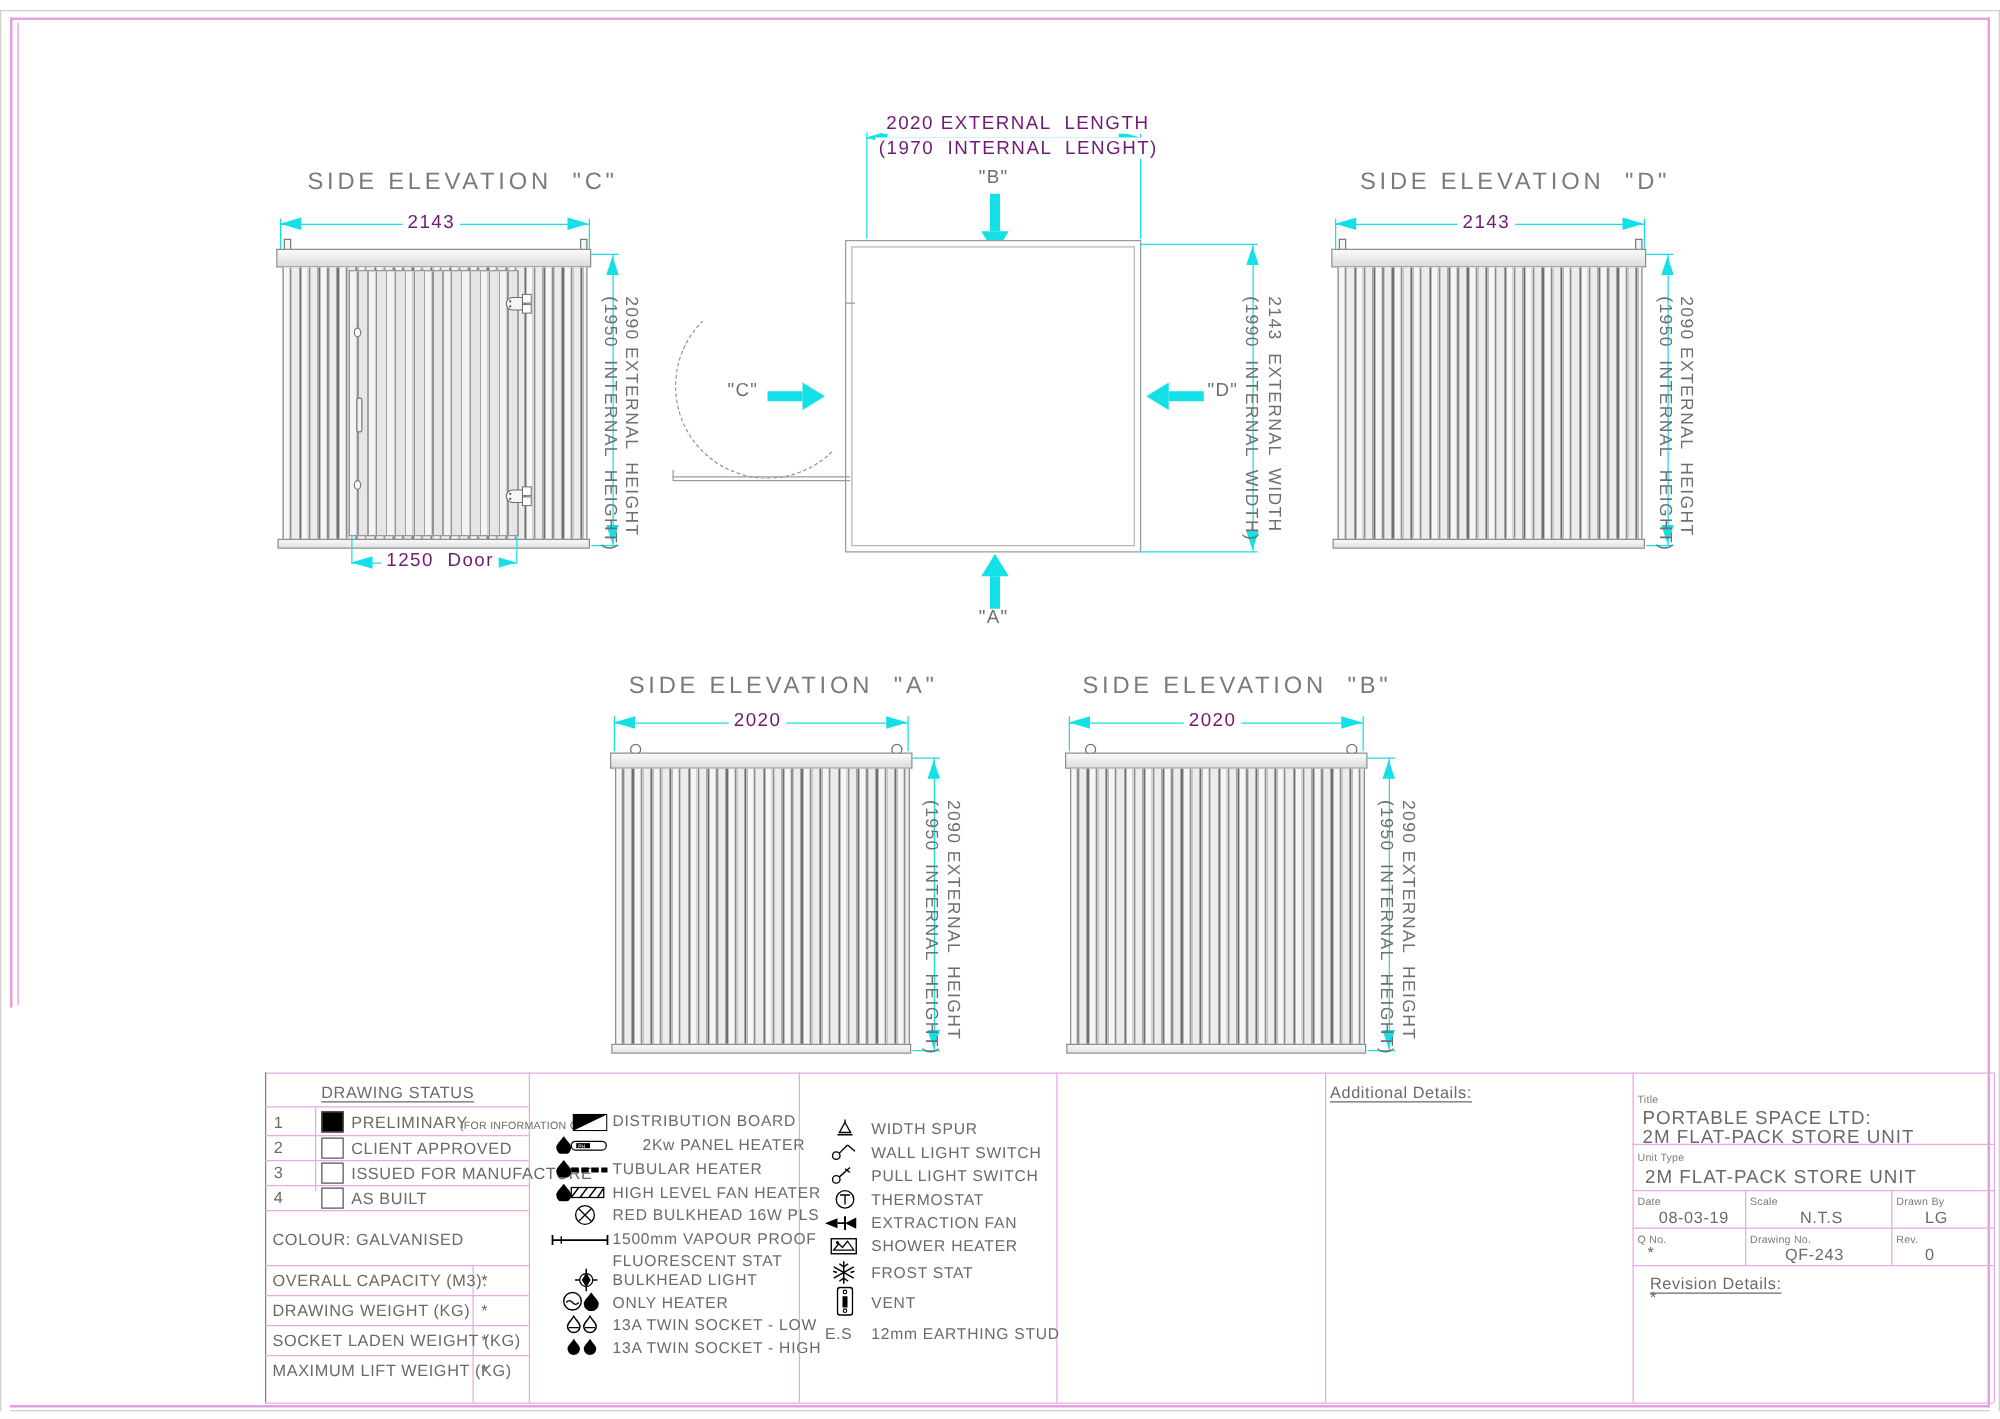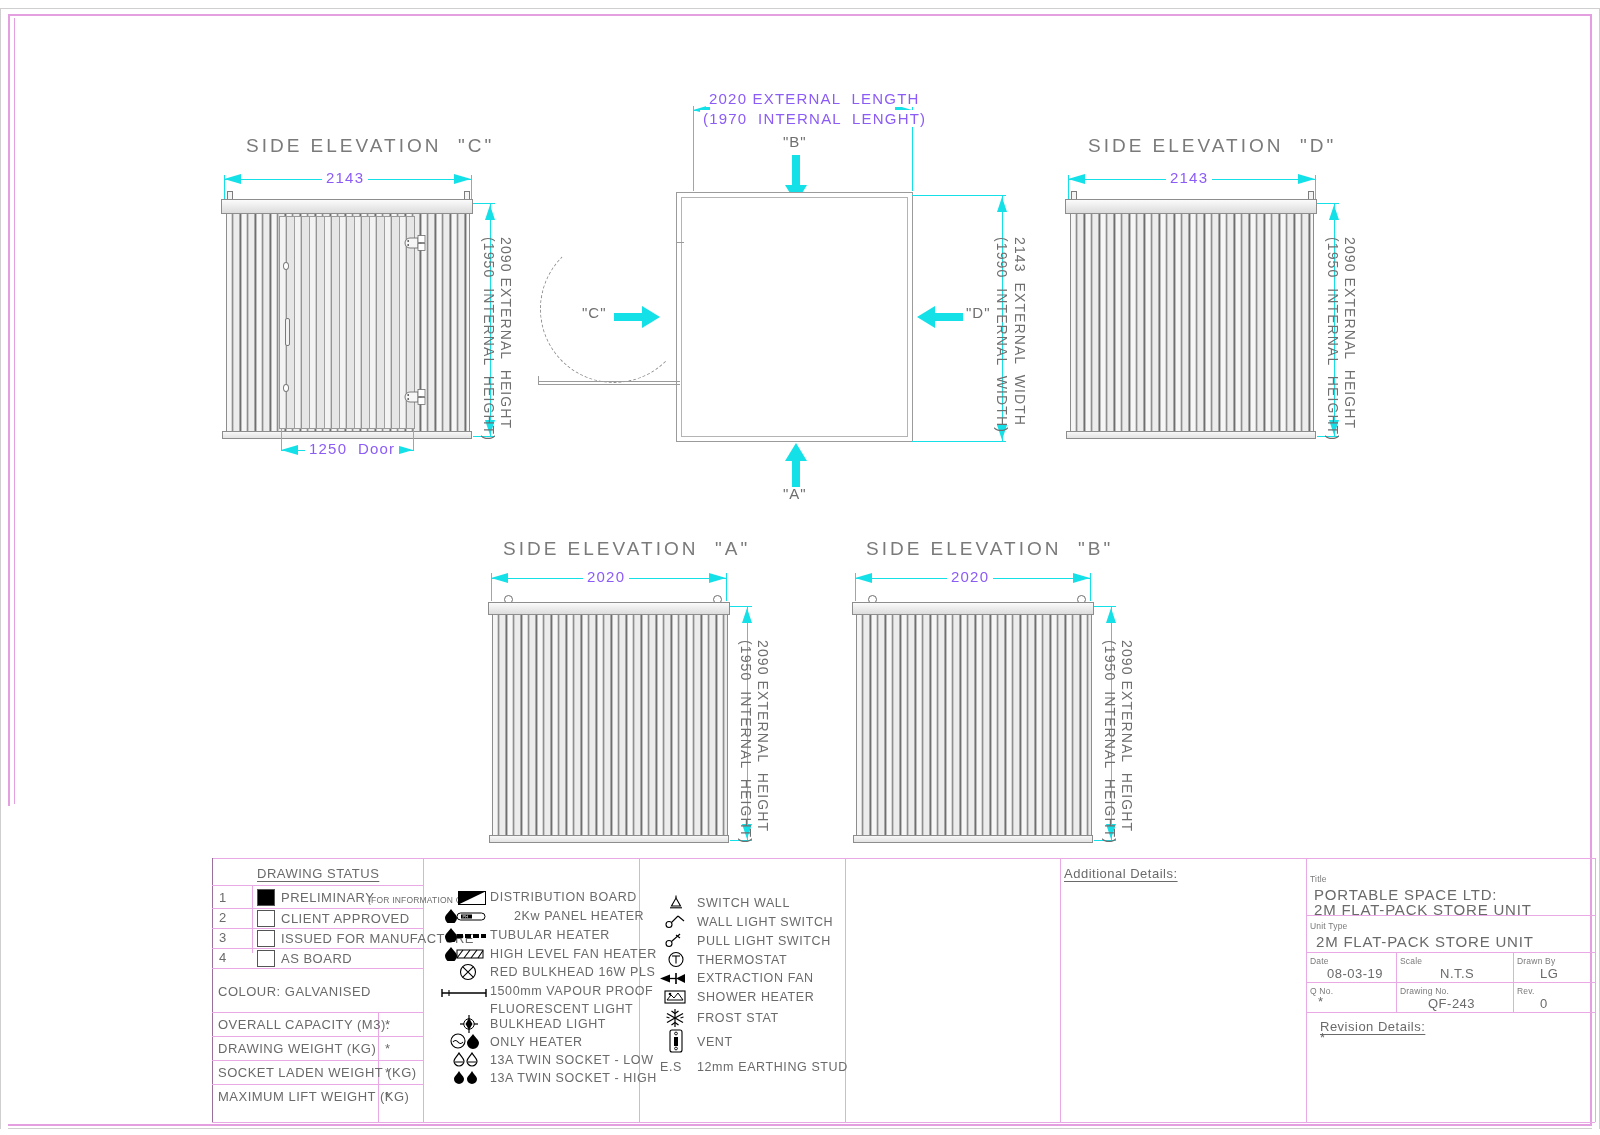--- a/index.html
+++ b/index.html
@@ -16,21 +16,21 @@
   .brd-outer-right{left:1590px;top:14px;width:2px;height:1112px;}
   .brd-outer-bottom{left:8px;top:1124px;width:1584px;height:2px;}
   .brd-outer-bottom2{left:8px;top:1128px;width:1584px;height:1px;background:#cfcfcf;}
   .brd-outer-top2{left:0px;top:8px;width:1600px;height:1px;background:#cfcfcf;}
   .brd-left-strip{left:0px;top:8px;width:1px;height:1121px;background:#cfcfcf;}
   .brd-right-strip{left:1599px;top:8px;width:1px;height:1121px;background:#cfcfcf;}
 
   
   .txt{position:absolute;color:#6f6f6f;white-space:pre;font-family:"Liberation Sans",sans-serif;}
   .ttl{font-size:19px;letter-spacing:3.0px;color:#7a7a7a;}
-  .dim{font-size:15px;letter-spacing:1.2px;color:#8b5cf6;}
+  .dim{font-size:15px;letter-spacing:1.2px;color:#701a75;}
   .dimv{font-size:14px;letter-spacing:1.1px;color:#6f6f6f;transform-origin:0 0;transform:rotate(90deg);}
   .mark{font-size:15px;letter-spacing:1px;color:#6f6f6f;}
   .lg{font-size:12.5px;letter-spacing:.6px;color:#6a6a6a;}
   .lgs{font-size:8.5px;letter-spacing:.2px;color:#6a6a6a;}
   .tb{font-size:13px;letter-spacing:.5px;color:#6a6a6a;}
   .tbs{font-size:8.5px;letter-spacing:.2px;color:#7a7a7a;}
   .tbbig{font-size:15px;letter-spacing:.8px;color:#6a6a6a;}
   .und{text-decoration:underline;text-underline-offset:3px;}
 
   
@@ -333,21 +333,21 @@
     <div class="txt tb" style="left:219px;top:910px;">2</div>
     <div class="chk" style="left:257px;top:910px;"></div>
     <div class="txt tb" style="left:281px;top:911px;">CLIENT APPROVED</div>
 
     <div class="txt tb" style="left:219px;top:930px;">3</div>
     <div class="chk" style="left:257px;top:930px;"></div>
     <div class="txt tb" style="left:281px;top:931px;">ISSUED FOR MANUFACTURE</div>
 
     <div class="txt tb" style="left:219px;top:950px;">4</div>
     <div class="chk" style="left:257px;top:950px;"></div>
-    <div class="txt tb" style="left:281px;top:951px;">AS BOARD</div>
+    <div class="txt tb" style="left:281px;top:951px;">AS BUILT</div>
 
     <div class="txt tb" style="left:218px;top:984px;">COLOUR: GALVANISED</div>
 
     <div class="txt tb" style="left:218px;top:1017px;">OVERALL CAPACITY (M3):</div>
     <div class="txt tb" style="left:385px;top:1017px;">*</div>
     <div class="txt tb" style="left:218px;top:1041px;">DRAWING WEIGHT (KG)</div>
     <div class="txt tb" style="left:385px;top:1041px;">*</div>
     <div class="txt tb" style="left:218px;top:1065px;">SOCKET LADEN WEIGHT (KG)</div>
     <div class="txt tb" style="left:385px;top:1065px;">*</div>
     <div class="txt tb" style="left:218px;top:1089px;">MAXIMUM LIFT WEIGHT (KG)</div>
@@ -404,21 +404,21 @@
 
     <div class="ic" style="left:440px;top:984px;">
       <svg width="48" height="10" viewBox="0 0 48 10">
           <line x1="2" y1="5" x2="46" y2="5" stroke="#000" stroke-width="1.4"></line>
           <line x1="2" y1="1" x2="2" y2="9" stroke="#000" stroke-width="1.4"></line>
           <line x1="46" y1="1" x2="46" y2="9" stroke="#000" stroke-width="1.4"></line>
           <line x1="9" y1="2" x2="9" y2="8" stroke="#000" stroke-width="1.1"></line>
         </svg>
     </div>
     <div class="txt lg" style="left:490px;top:984px;">1500mm VAPOUR PROOF</div>
-    <div class="txt lg" style="left:490px;top:1002px;">FLUORESCENT LIGHT</div>
+    <div class="txt lg" style="left:490px;top:1002px;">FLUORESCENT STAT</div>
 
     <div class="ic" style="left:459px;top:1014px;">
       <svg width="20" height="20" viewBox="0 0 20 20">
         <path d="M10 4 L13.5 10 L10 16 L6.5 10 Z" fill="#000"></path>
         <circle cx="10" cy="10" r="5.2" fill="none" stroke="#000" stroke-width="1"></circle>
         <line x1="10" y1="1" x2="10" y2="5" stroke="#000" stroke-width="1.2"></line>
         <line x1="10" y1="15" x2="10" y2="19" stroke="#000" stroke-width="1.2"></line>
         <line x1="1" y1="10" x2="5" y2="10" stroke="#000" stroke-width="1.2"></line>
         <line x1="15" y1="10" x2="19" y2="10" stroke="#000" stroke-width="1.2"></line>
       </svg>
@@ -454,21 +454,21 @@
   </div>
 
   <div>
     <div class="ic" style="left:667px;top:895px;">
       <svg width="18" height="16" viewBox="0 0 18 16">
           <path d="M9 3 L13.5 11 L4.5 11 Z" fill="none" stroke="#000" stroke-width="1.1"></path>
           <line x1="9" y1="0.5" x2="9" y2="3" stroke="#000" stroke-width="1.1"></line>
           <line x1="3" y1="12.8" x2="15" y2="12.8" stroke="#000" stroke-width="1.1"></line>
         </svg>
     </div>
-    <div class="txt lg" style="left:697px;top:896px;">SWITCH WALL</div>
+    <div class="txt lg" style="left:697px;top:896px;">WIDTH SPUR</div>
 
     <div class="ic" style="left:665px;top:913px;">
       <svg width="22" height="16" viewBox="0 0 22 16">
           <circle cx="4" cy="11.5" r="3" fill="none" stroke="#000" stroke-width="1.1"></circle>
           <line x1="6.5" y1="9.5" x2="13" y2="3" stroke="#000" stroke-width="1.1"></line>
           <line x1="13" y1="3" x2="19" y2="8" stroke="#000" stroke-width="1.1"></line>
         </svg>
     </div>
     <div class="txt lg" style="left:697px;top:915px;">WALL LIGHT SWITCH</div>
 

